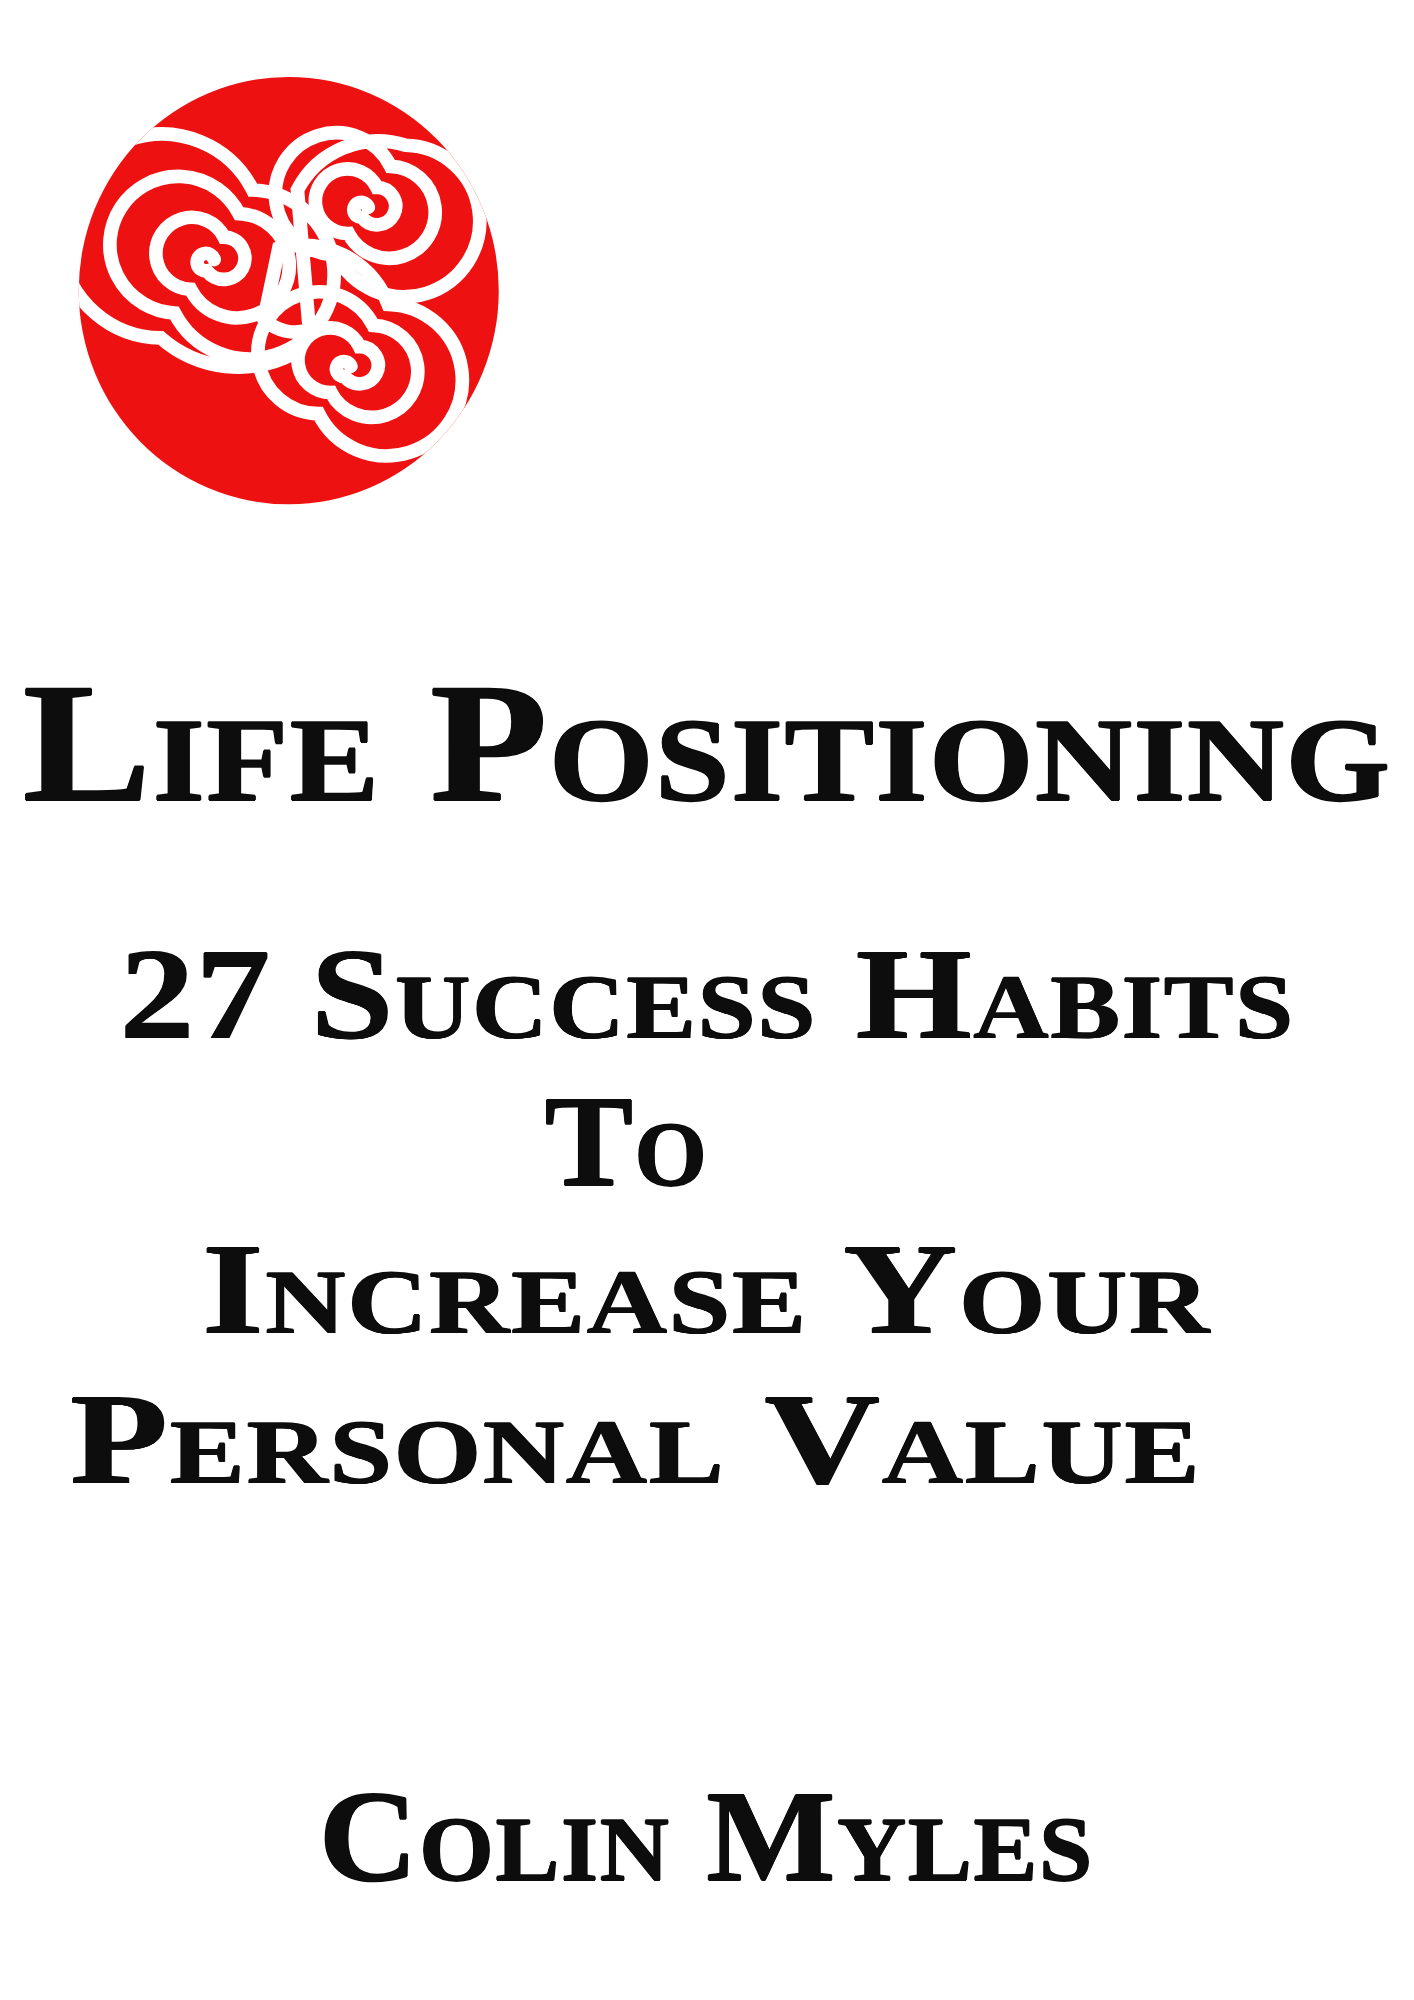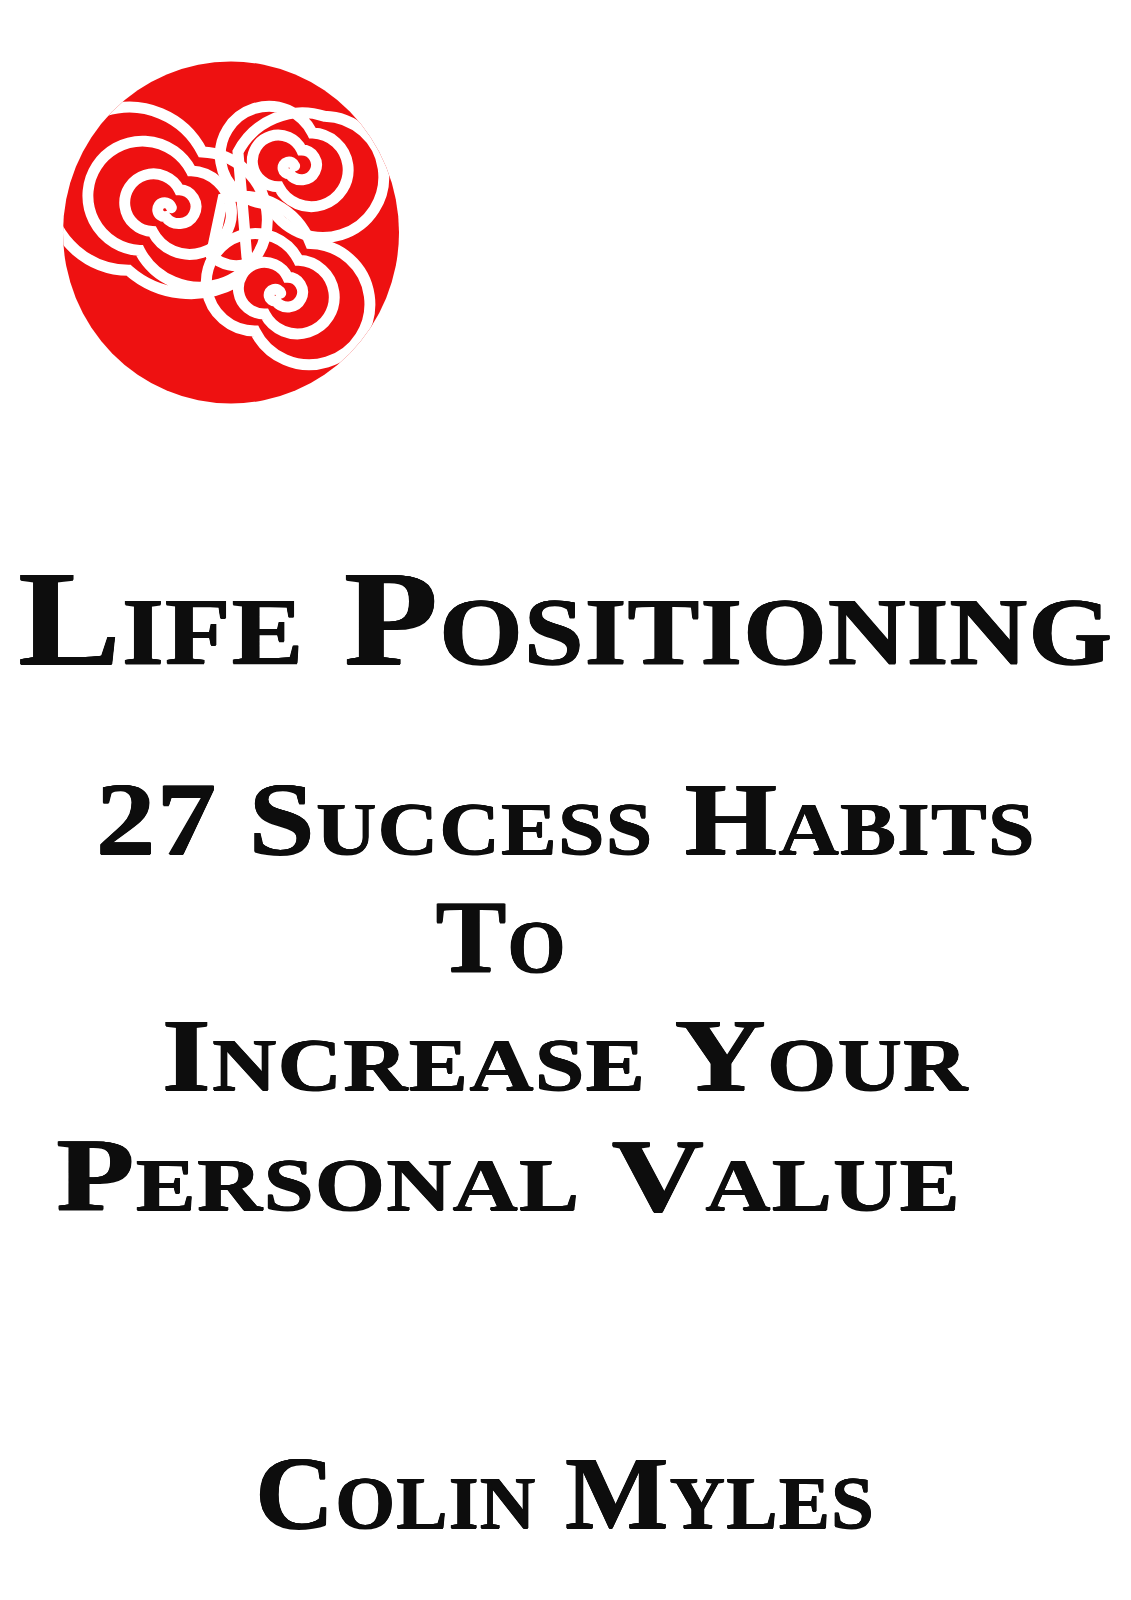--- a/index.html
+++ b/index.html
@@ -33,21 +33,20 @@
     left: 0;
     width: 1131px;
     text-align: center;
     color: #0d0d0d;
     font-family: "Liberation Serif", "DejaVu Serif", serif;
     font-weight: 700;
     font-variant: small-caps;
     font-stretch: condensed;
     white-space: nowrap;
     line-height: 1;
-    margin-top: 23px;
   }
 
   
   #title-line {
     top: 527px;
     font-size: 136px;
     letter-spacing: 0.005em;
     transform: scaleX(1.0);
     transform-origin: center top;
   }

